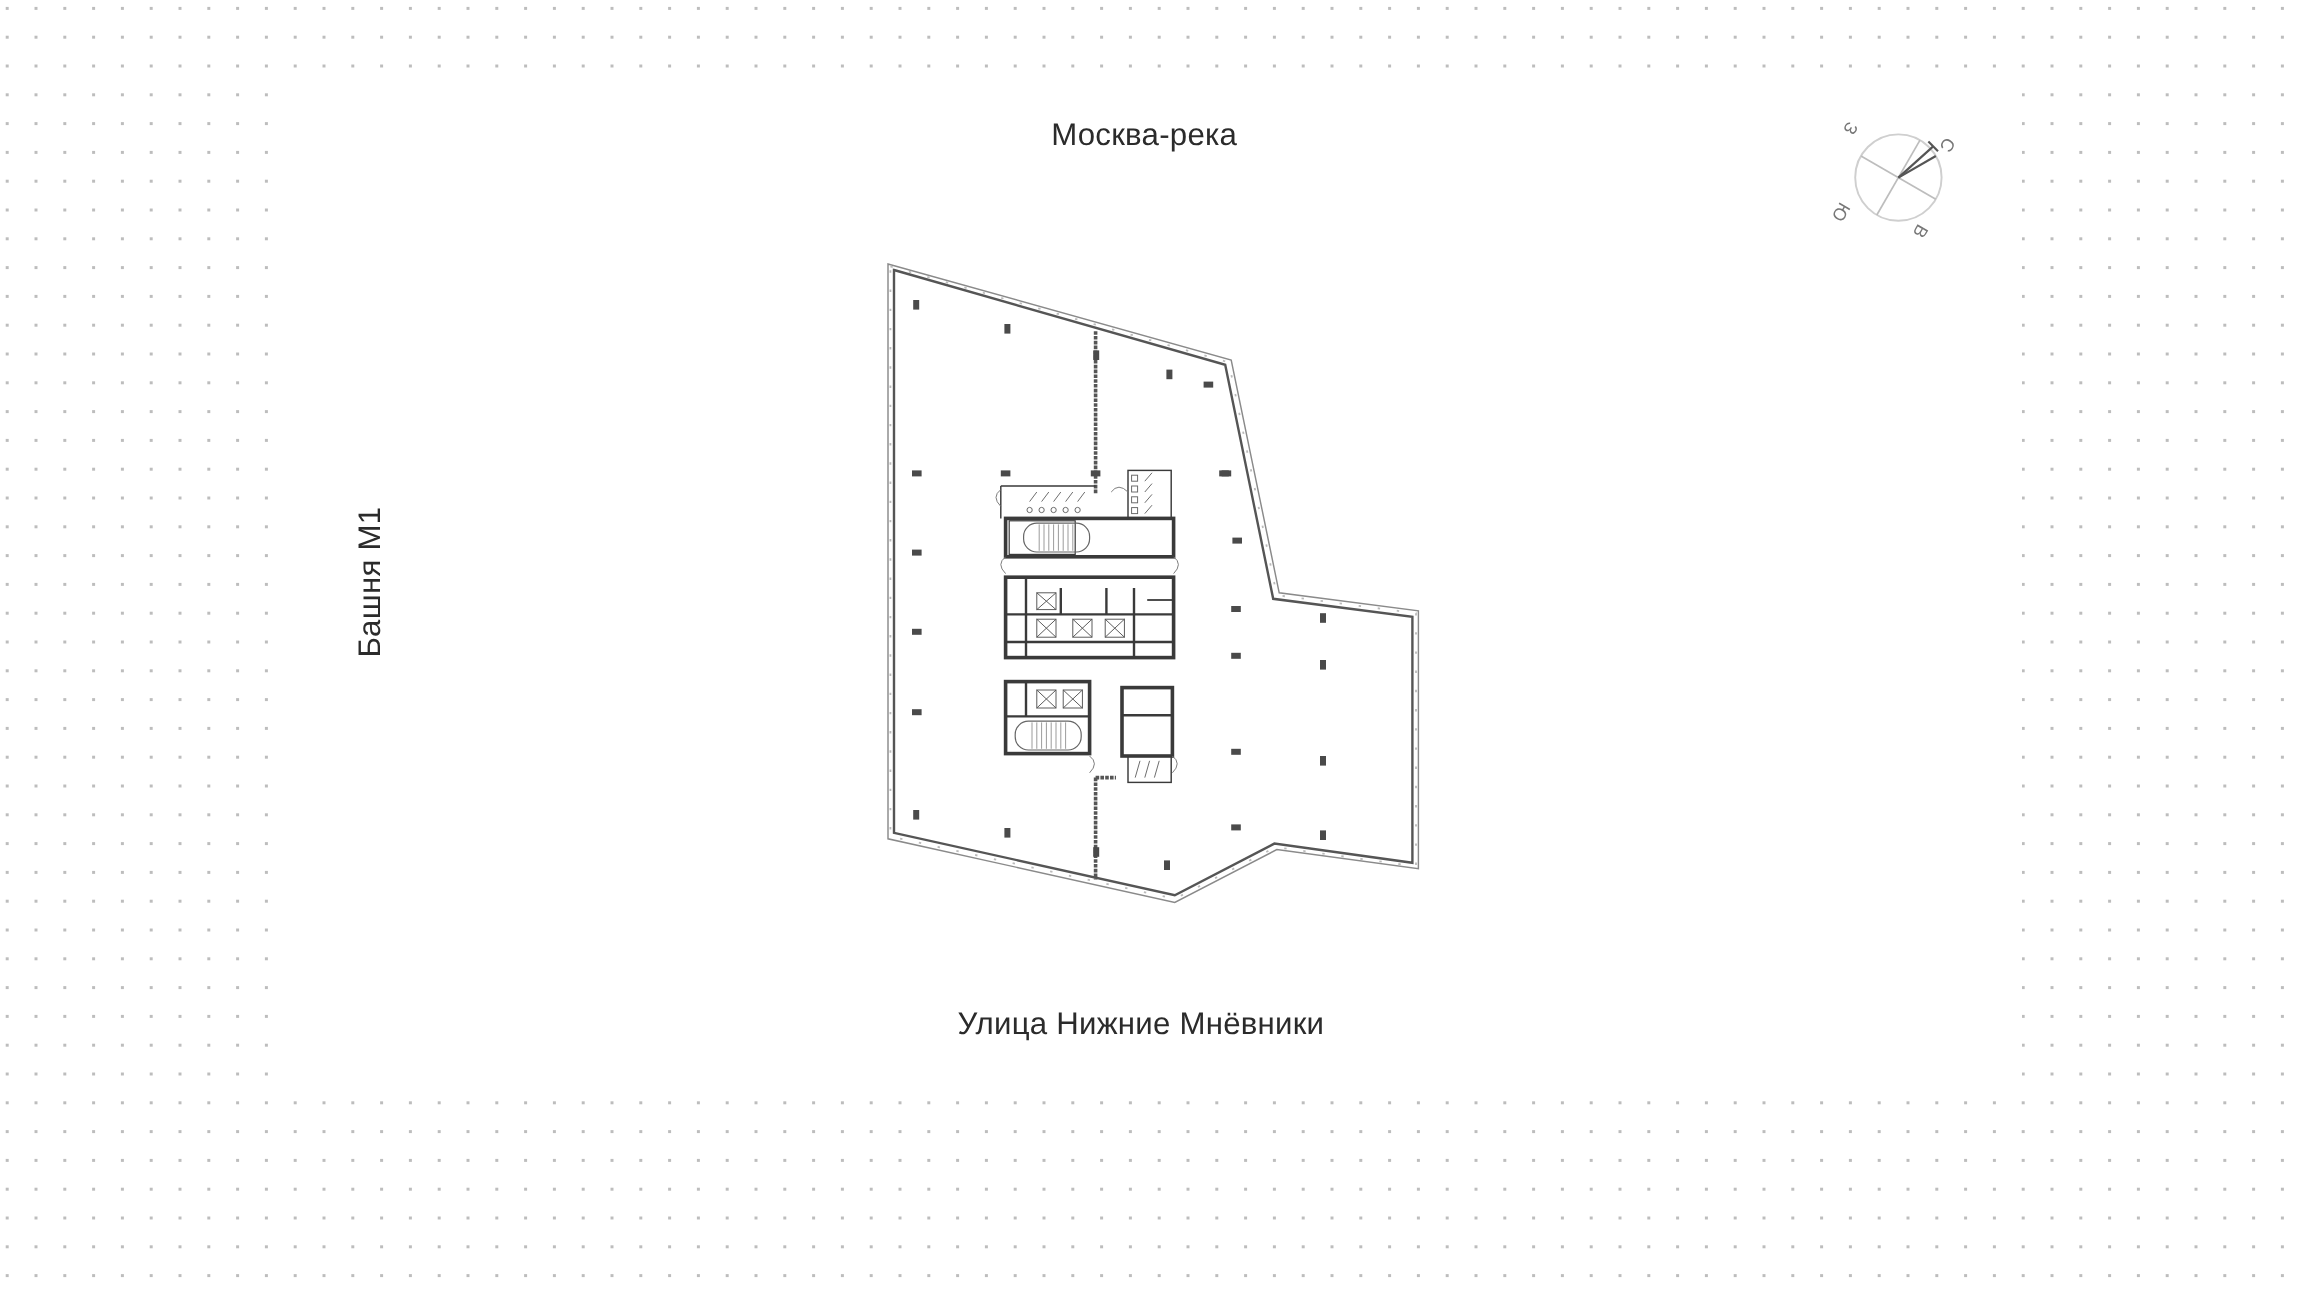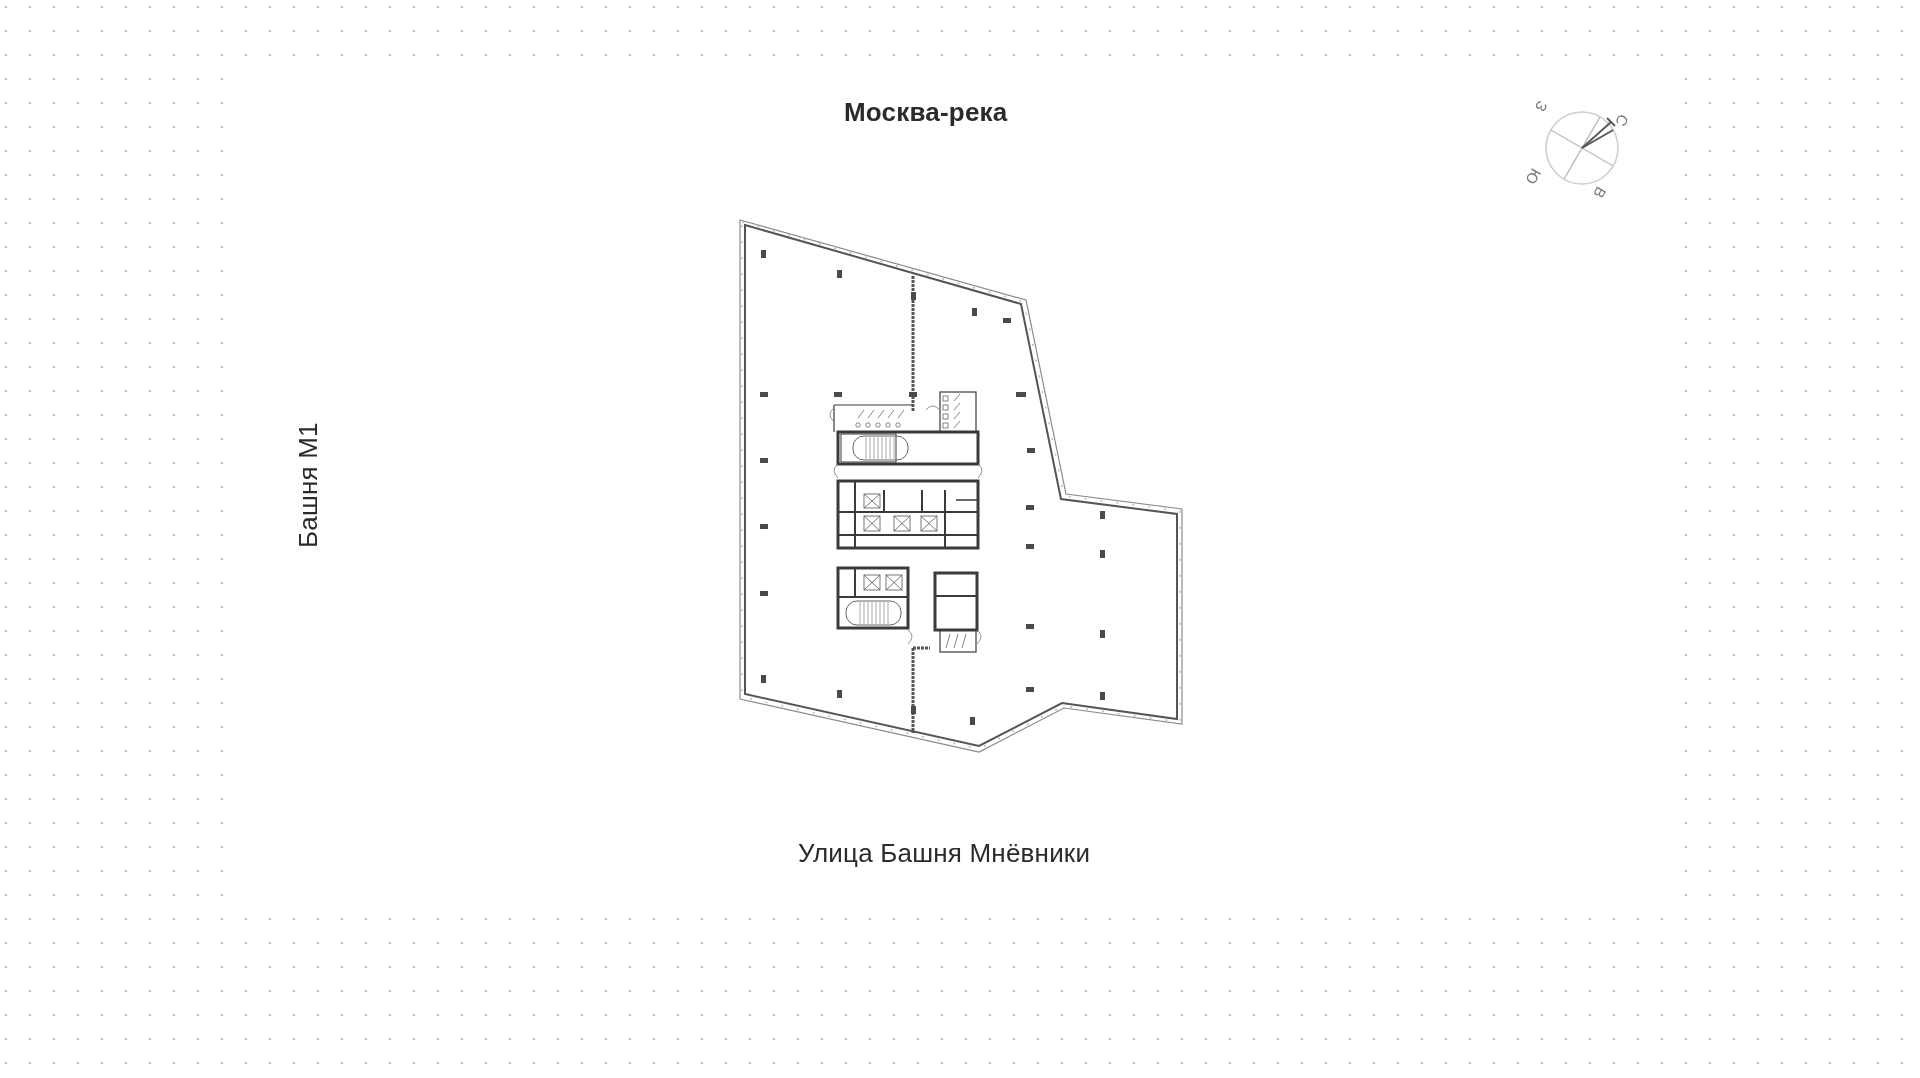--- a/index.html
+++ b/index.html
@@ -15,38 +15,38 @@
     background-position:-6px -5px;
   }
   .white-panel {
     position:absolute; left:233px; top:67px; width:1452px; height:838px;
     background:#ffffff;
   }
   .label {
     position:absolute; color:#2b2b2b; font-weight:300; font-size:26px;
     white-space:nowrap; letter-spacing:0.2px;
   }
-  .label-north { left:844px; top:97px;font-weight:bold; }
+  .label-north { left:876px; top:97px; }
   .label-south { left:798px; top:838px; }
   .label-west {
     left:246px; top:470px; transform-origin:center; transform:rotate(-90deg);
     width:125px; text-align:center;
   }
   .compass { position:absolute; left:1535px; top:100px; width:120px; height:110px; }
   .compass .ch { position:absolute; font-size:15px; color:#777; font-weight:300; }
   .plan { position:absolute; left:0; top:0; width:1920px; height:1078px; }
 </style>
 </head>
 <body>
 
 <div class="dots"></div>
 <div class="white-panel"></div>
 
 <div class="label label-north">Москва-река</div>
-<div class="label label-south">Улица Башня Мнёвники</div>
+<div class="label label-south">Улица Нижние Мнёвники</div>
 <div class="label label-west">Башня М1</div>
 
 <div class="compass">
   <svg width="120" height="110" viewBox="0 0 120 110">
     <circle cx="47" cy="48" r="36" fill="none" stroke="#cfcfcf" stroke-width="1.6"></circle>
     <g transform="rotate(30 47 48)">
       <line x1="47" y1="12" x2="47" y2="84" stroke="#bdbdbd" stroke-width="1.4"></line>
       <line x1="11" y1="48" x2="83" y2="48" stroke="#bdbdbd" stroke-width="1.4"></line>
       <line x1="47" y1="12" x2="47" y2="48" stroke="#555" stroke-width="1.8" transform="rotate(30 47 48)"></line>
     </g>

